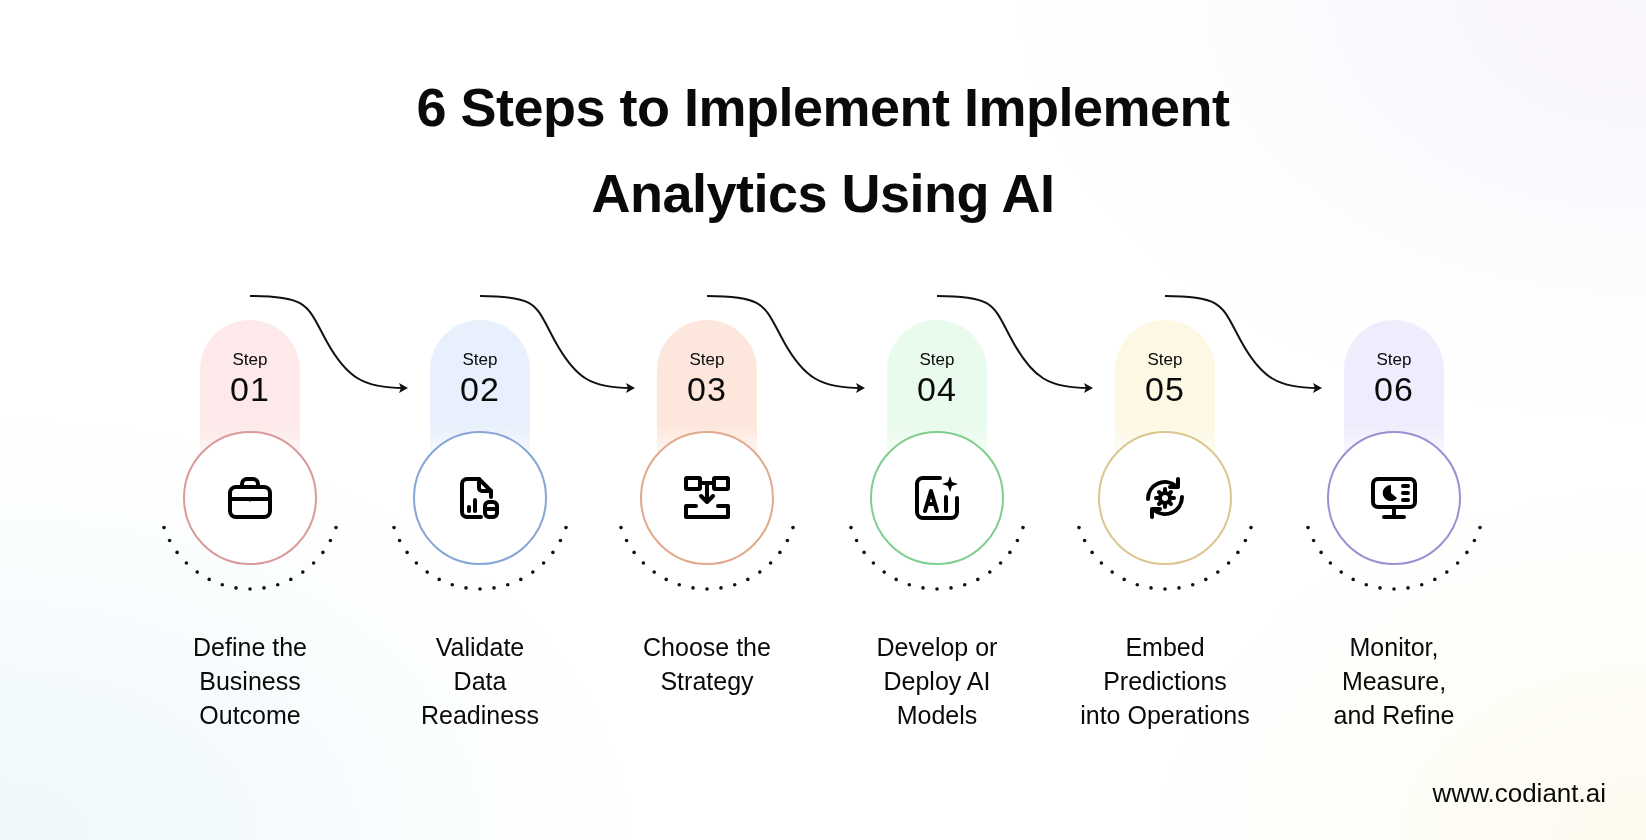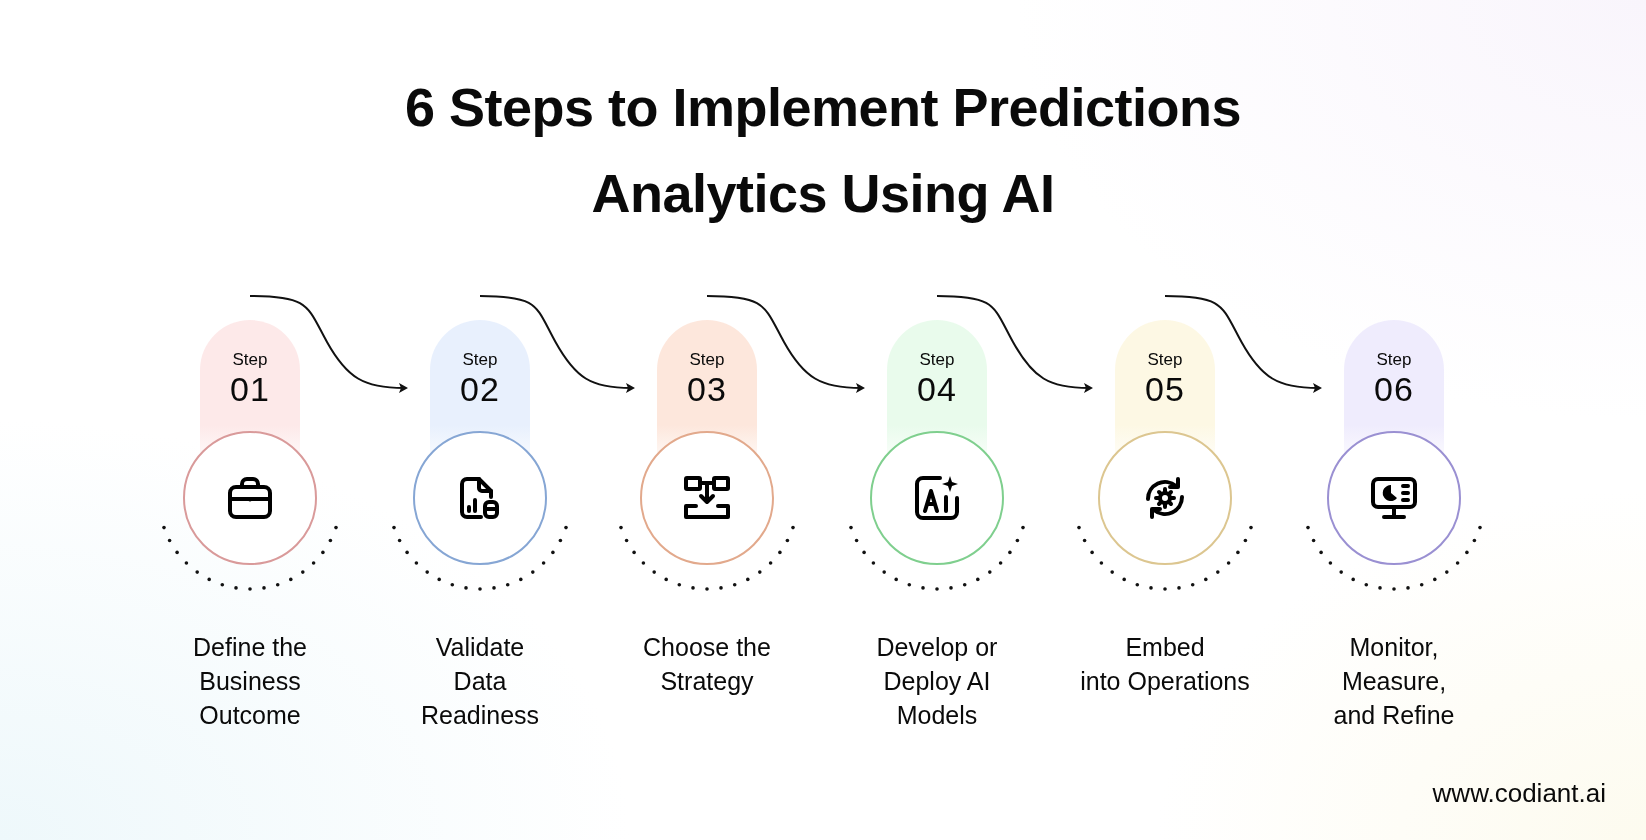--- a/index.html
+++ b/index.html
@@ -48,21 +48,21 @@
     font-size: 25px; line-height: 34px;
   }
   .footer-url {
     position: absolute; right: 40px; top: 778px; font-size: 26px;
   }
 </style>
 </head>
 <body>
 
 <h1 class="title">
-  <div><b>6 Steps</b><span class="light"> to Implement </span><b>Predictions</b></div>
+  <div><b>6 Steps</b><span class="light"> to Implement </span><b>Implement</b></div>
   <div><b>Analytics</b><span class="light"> Using </span><b>AI</b></div>
 </h1>
 
 <svg id="flow-svg" width="1646" height="840">
     <circle cx="336.0" cy="527.6" r="1.8" fill="#111"></circle>
     <circle cx="330.4" cy="540.5" r="1.8" fill="#111"></circle>
     <circle cx="322.9" cy="552.4" r="1.8" fill="#111"></circle>
     <circle cx="313.6" cy="563.0" r="1.8" fill="#111"></circle>
     <circle cx="302.8" cy="572.1" r="1.8" fill="#111"></circle>
     <circle cx="290.8" cy="579.4" r="1.8" fill="#111"></circle>
@@ -249,20 +249,21 @@
     <div class="step-num">05</div>
     <div class="circle" style="border-color: rgb(220, 198, 144);"></div>
     <div class="icon"><svg viewBox="0 0 50 50" width="50" height="50">
           <path d="M8 26a17 17 0 0 1 28-13M42 24a17 17 0 0 1-28 13" fill="none" stroke="#000" stroke-width="4" stroke-linecap="round" stroke-linejoin="round"></path>
           <path d="M38 6v8h-8M12 44v-8h8" fill="none" stroke="#000" stroke-width="4" stroke-linecap="round" stroke-linejoin="round"></path>
           <circle cx="25" cy="25" r="5" fill="none" stroke="#000" stroke-width="4" stroke-linecap="round" stroke-linejoin="round"></circle>
           <path d="M25 16v3M25 31v3M16 25h3M31 25h3M19 19l2 2M29 29l2 2M31 19l-2 2M21 29l-2 2" fill="none" stroke="#000" stroke-width="4" stroke-linecap="round" stroke-linejoin="round"></path>
         </svg></div>
     <div class="label">
         <div>Embed</div>
+        <div>Predictions</div>
         <div>into Operations</div>
       </div>
   </div>
     <div class="step" style="left: 1394px;">
     <div class="pill" style="background: linear-gradient(rgb(239, 236, 253) 0%, rgb(239, 236, 253) 70%, rgba(255, 255, 255, 0) 100%);"></div>
     <div class="step-word">Step</div>
     <div class="step-num">06</div>
     <div class="circle" style="border-color: rgb(154, 144, 210);"></div>
     <div class="icon"><svg viewBox="0 0 50 50" width="50" height="50">
           <rect x="4" y="6" width="42" height="28" rx="5" fill="none" stroke="#000" stroke-width="4" stroke-linecap="round" stroke-linejoin="round"></rect>

